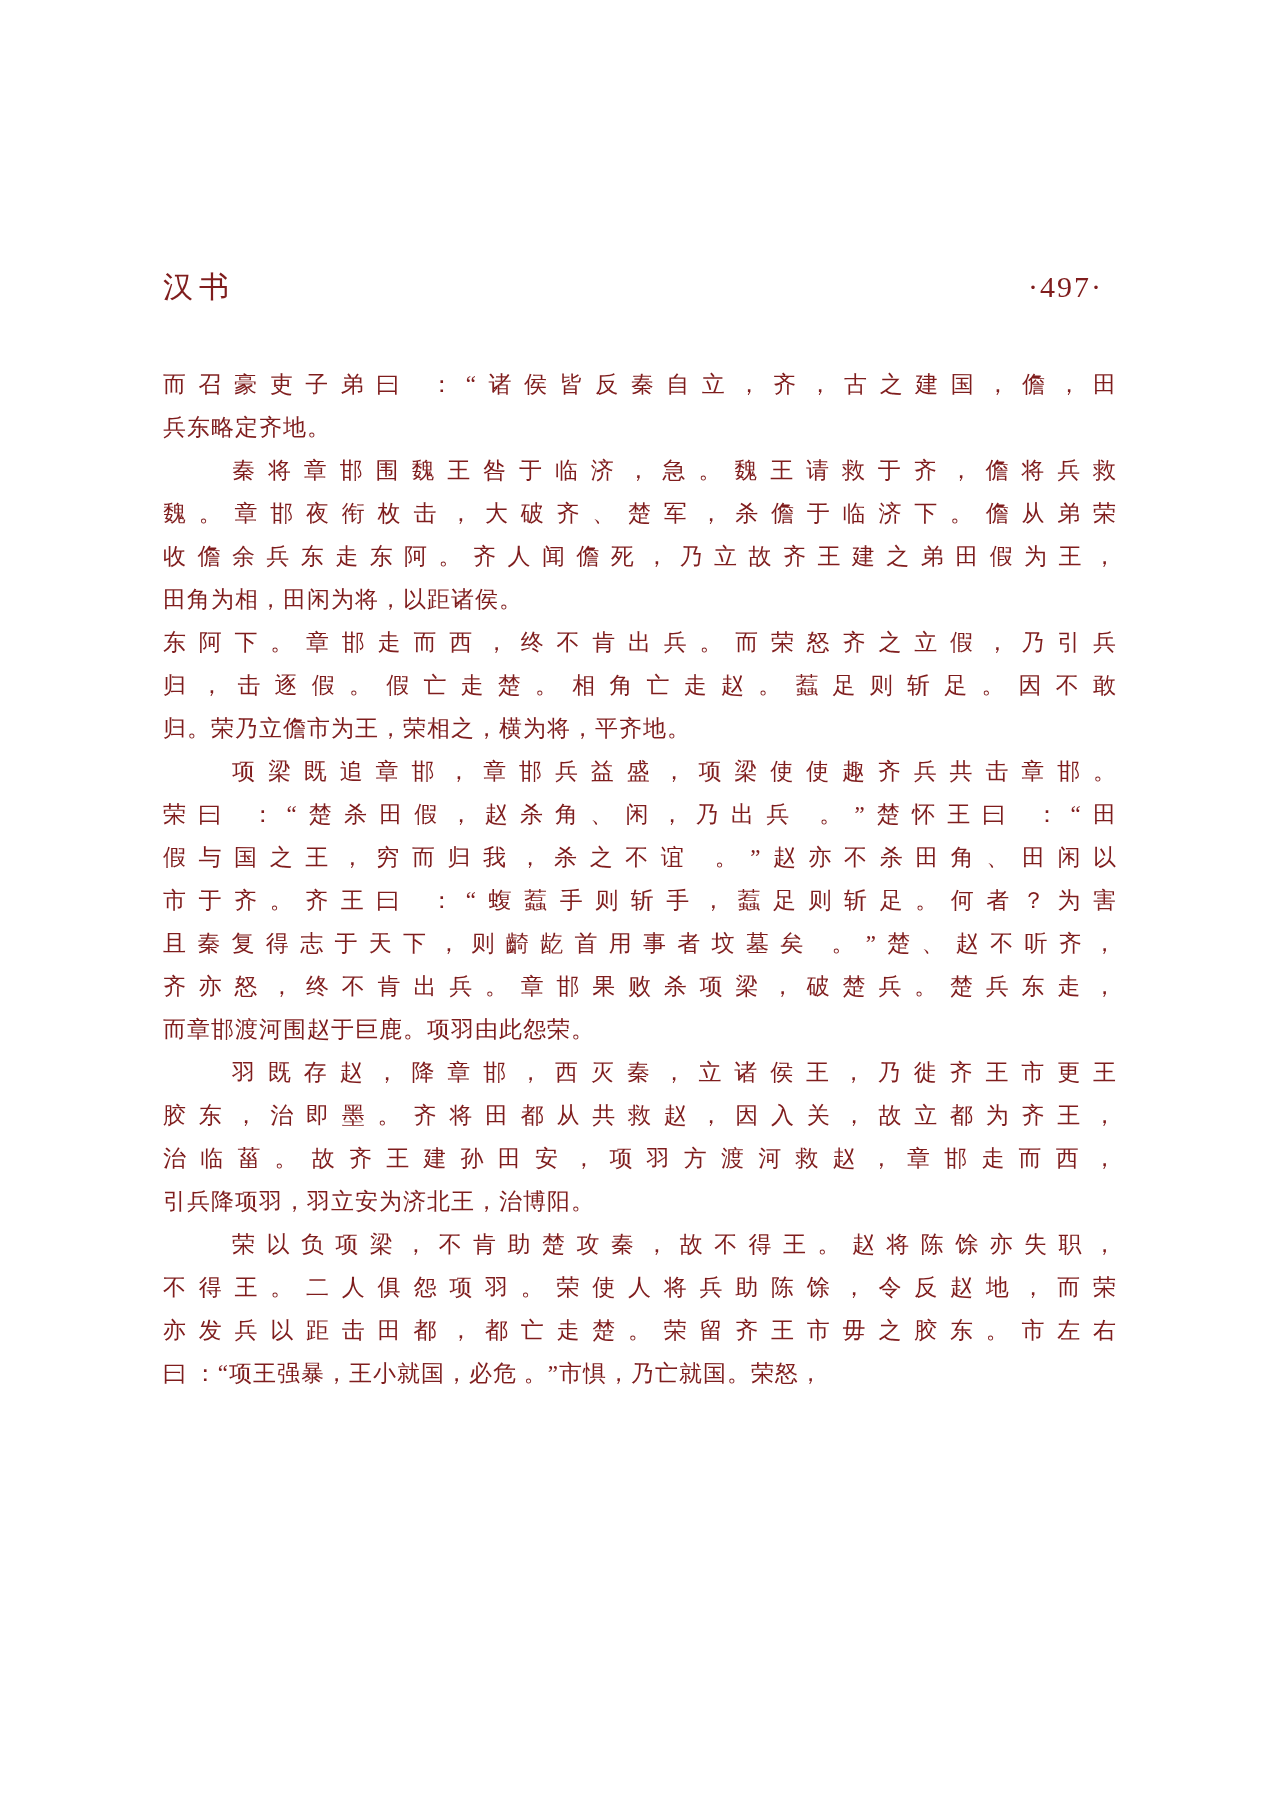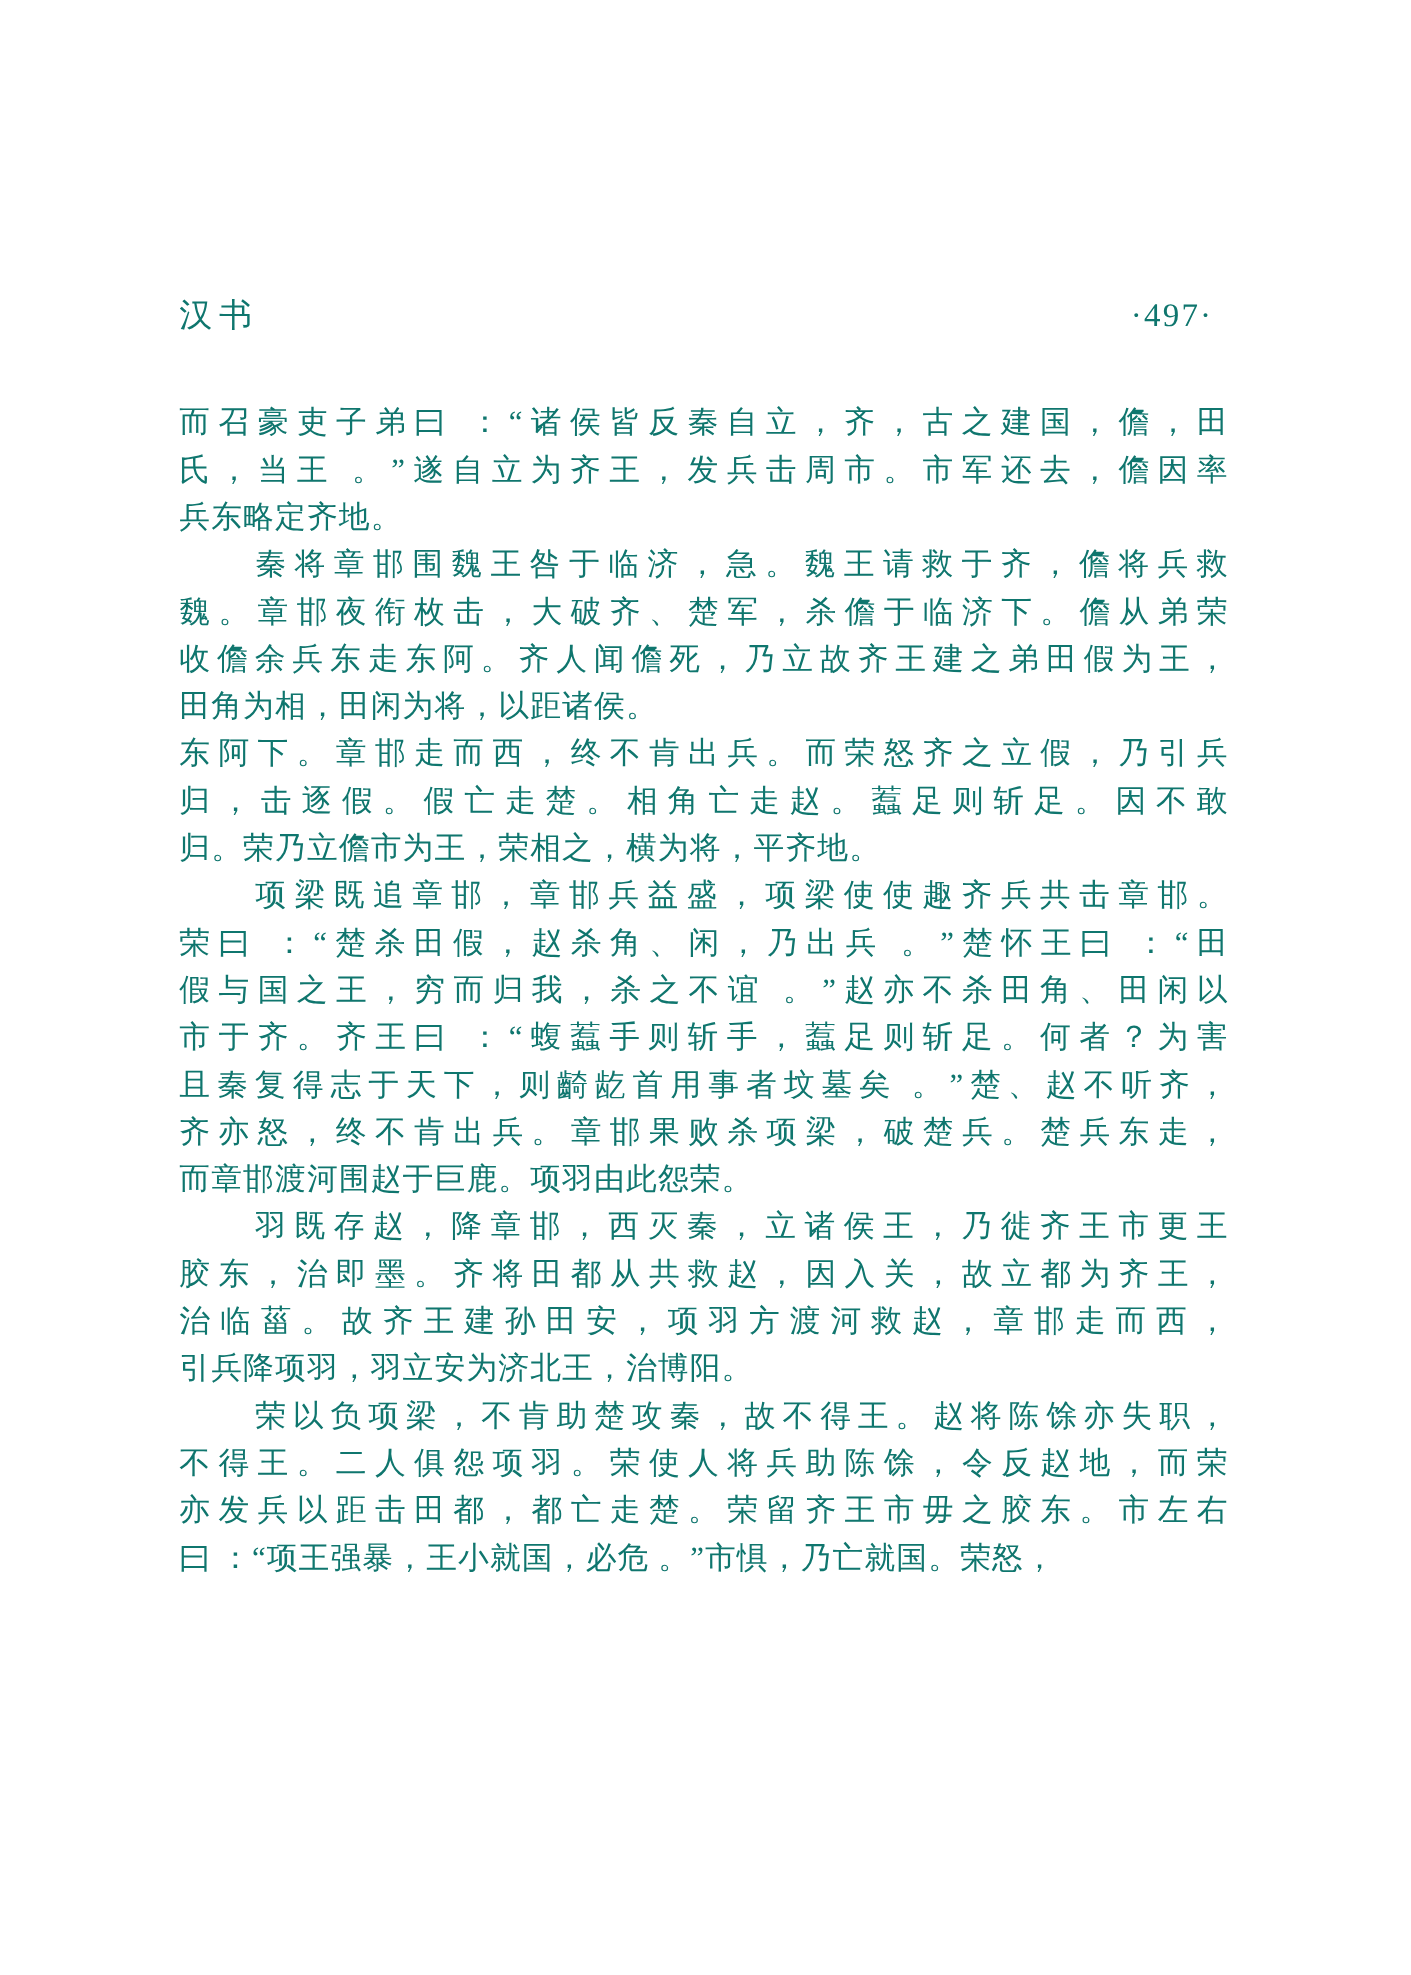--- a/index.html
+++ b/index.html
@@ -6,21 +6,21 @@
     margin: 0;
     padding: 0;
     background: #ffffff;
   }
   .page {
     position: relative;
     width: 1283px;
     height: 1795px;
     background: #ffffff;
     font-family: "Liberation Serif", "DejaVu Serif", serif;
-    color: #0f766e;
+    color: #7f1d1d;
     overflow: hidden;
     text-decoration: underline;
   }
   .page-header {
     position: absolute;
     left: 163px;
     top: 268px;
     width: 940px;
     display: flex;
     justify-content: space-between;
@@ -34,21 +34,21 @@
   .page-number {
     letter-spacing: 2px;
   }
   .body-text {
     position: absolute;
     left: 163px;
     top: 363px;
     width: 954px;
   }
   .line {
-    font-size: 28px;
+    font-size: 23px;
     line-height: 43px;
     height: 43px;
     letter-spacing: 1px;
     text-align: justify;
     text-align-last: justify;
     white-space: nowrap;
   }
   .line.indent {
     text-indent: 69px;
   }
@@ -62,21 +62,20 @@
 
 <div class="page">
   <div class="page-header">
     <span class="book-title">汉书</span>
     <span class="page-number">·497·</span>
   </div>
 
   <div class="body-text">
       <div class="para">
         <div class="line">而召豪吏子弟曰 ：“诸侯皆反秦自立，齐，古之建国，儋，田</div>
-        <div class="line">氏，当王 。”遂自立为齐王，发兵击周市。市军还去，儋因率</div>
         <div class="line plast">兵东略定齐地。</div>
       </div>
       <div class="para">
         <div class="line indent">秦将章邯围魏王咎于临济，急。魏王请救于齐，儋将兵救</div>
         <div class="line">魏。章邯夜衔枚击，大破齐、楚军，杀儋于临济下。儋从弟荣</div>
         <div class="line">收儋余兵东走东阿。齐人闻儋死，乃立故齐王建之弟田假为王，</div>
         <div class="line plast">田角为相，田闲为将，以距诸侯。</div>
       </div>
       <div class="para">
         <div class="line">东阿下。章邯走而西，终不肯出兵。而荣怒齐之立假，乃引兵</div>

